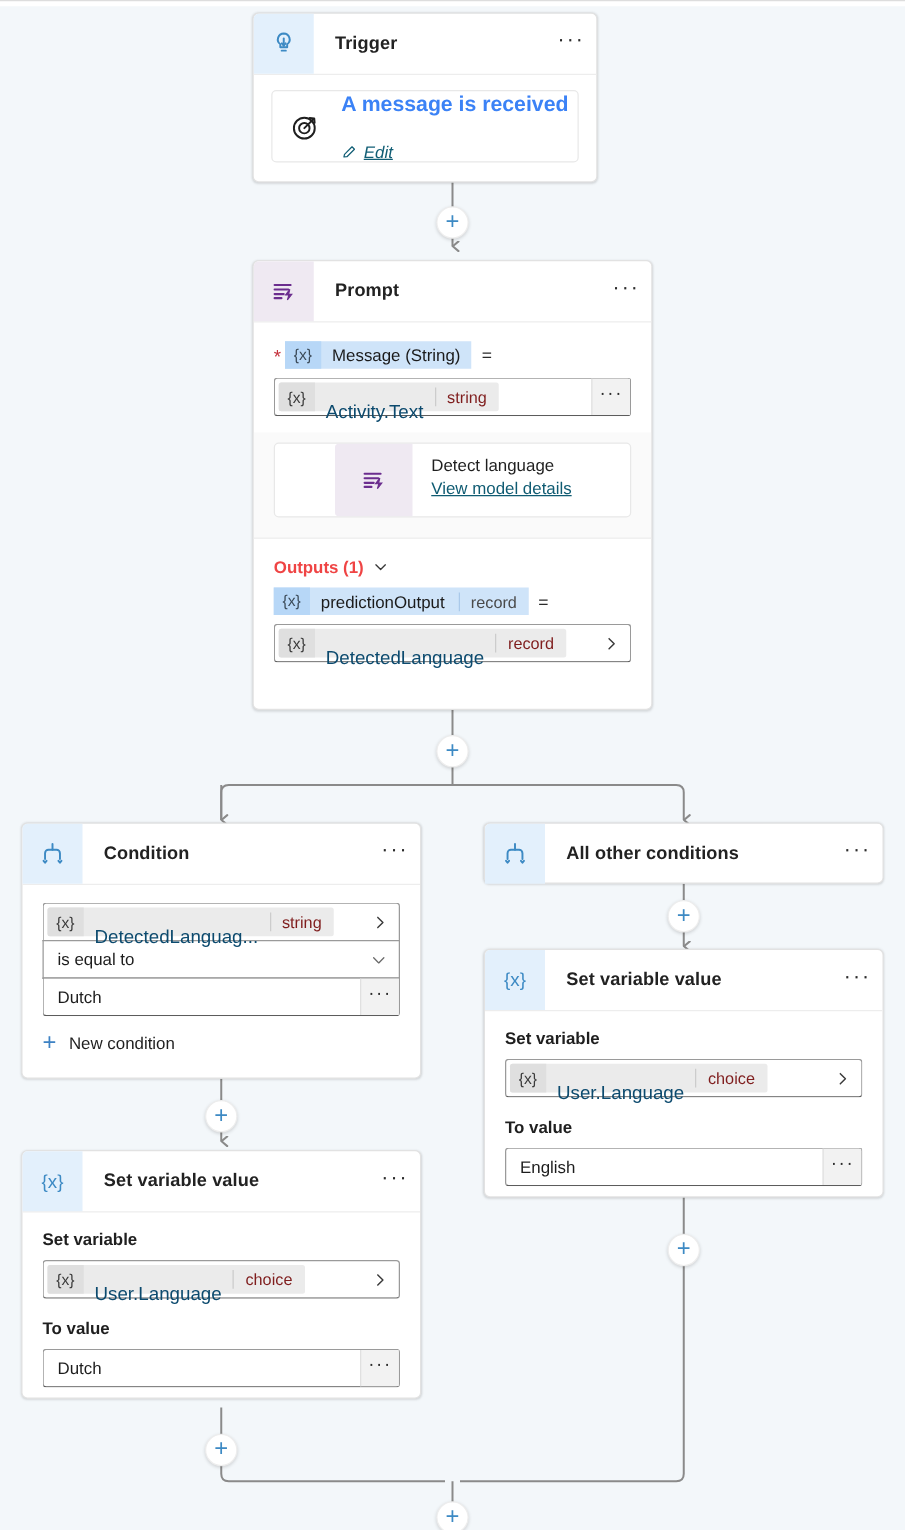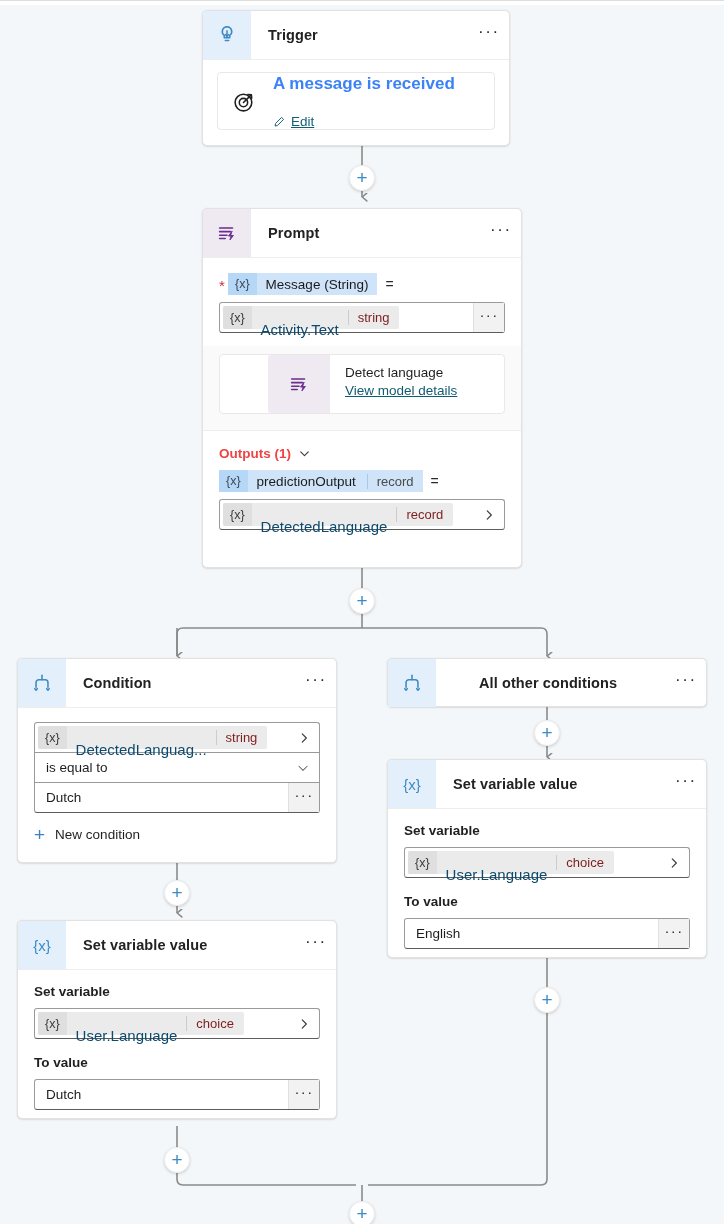--- a/index.html
+++ b/index.html
@@ -44,21 +44,21 @@
     border-radius: 5px;
     box-shadow: 0 1px 2px rgba(0,0,0,.10), 0 0 2px rgba(0,0,0,.06);
     box-sizing: border-box;
   }
   .node-head {
     display: flex;
     align-items: stretch;
     height: 48px;
     border-bottom: 1px solid #ededed;
   }
-  .node-head.noborder { border-bottom: none; gap: 26px; }
+  .node-head.noborder { border-bottom: none; }
   .node-icon {
     width: 48px;
     min-width: 48px;
     display: flex;
     align-items: center;
     justify-content: center;
     border-top-left-radius: 4px;
   }
   .ic-blue   { background: #e3f0fc; }
   .ic-purple { background: #efe9f2; }
@@ -237,21 +237,21 @@
     align-items: center;
     border: 1px solid #e8e8e8;
     border-radius: 4px;
     background: #ffffff;
     height: 58px;
     box-sizing: border-box;
     padding-left: 14px;
   }
   .trigcard .ttxt { padding-left: 16px; }
   .trigcard .ttitle { font-size: 17px; font-weight: 600; color: #3b82f6; margin-bottom: 20px; }
-  .editrow { display: flex; align-items: center; gap: 5px; }
+  .editrow { display: flex; align-items: center; gap: 5px; font-style: italic; }
   .editlink { color: #115e75; text-decoration: underline; font-size: 13.5px; }
 
   
   .tint { background: #fafafa; }
 
   .outputs-hdr {
     display: flex; align-items: center; gap: 7px;
     font-size: 13.5px; font-weight: 700; color: #ef4444;
     margin-bottom: 9px;
   }
@@ -314,21 +314,21 @@
       <path d="M547,702 L547,752" marker-end="url(#arrow)"></path>
 
       <path d="M177,1121 L177,1174 Q177,1180 183,1180 L356,1180"></path>
 
       <path d="M547,953 L547,1174 Q547,1180 541,1180 L368,1180"></path>
 
       <path d="M362,1180 L362,1205"></path>
     </g>
   </svg>
 
-  <div class="node" style="left:202px; top:5px; width:308px; height:136px;">
+  <div class="node" style="left:202px; top:5px; width:276px; height:136px;">
     <div class="node-head">
       <div class="node-icon ic-blue">
         <svg width="22" height="22" viewBox="0 0 24 24" fill="none" stroke="#3d8ac4" stroke-width="1.7" stroke-linecap="round" stroke-linejoin="round">
           <path d="M12 3a5.2 5.2 0 0 0-3 9.4V15h6v-2.6A5.2 5.2 0 0 0 12 3z"></path>
           <path d="M10.2 18h3.6"></path>
             <path d="M12 7.5v6.2"></path>
           <path d="M10.4 11.6 12 13.6l1.6-2"></path>
         </svg>
       </div>
       <div class="node-title">Trigger</div>

